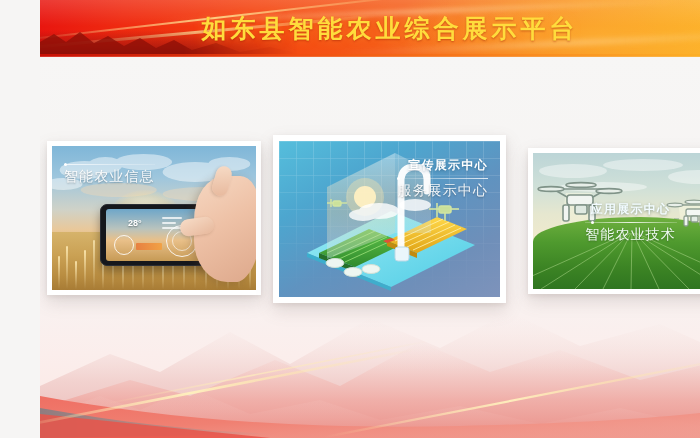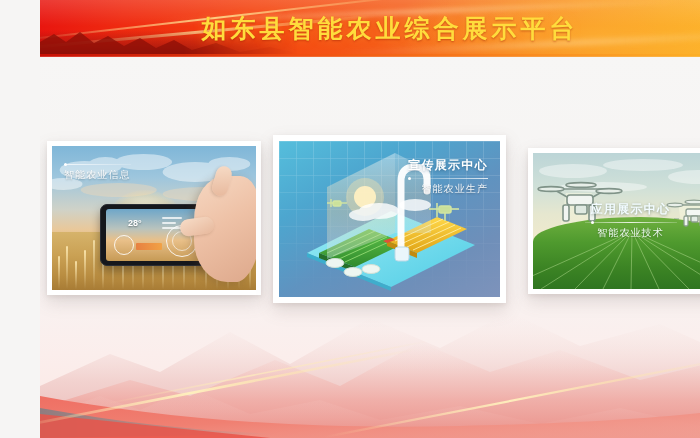--- a/index.html
+++ b/index.html
@@ -43,21 +43,21 @@
   
   .card{position:absolute;background:#fff;padding:5px;box-sizing:border-box;
     box-shadow:0 7px 16px rgba(120,100,95,.20),0 2px 5px rgba(120,100,95,.13);}
   .card-inner{position:relative;width:100%;height:100%;overflow:hidden;}
   .card-txt{position:absolute;z-index:6;}
   .ct-title{font-size:12px;font-weight:bold;color:#ffffff;letter-spacing:1.3px;
     text-shadow:0 1px 3px rgba(0,0,0,.35);white-space:nowrap;}
   .ct-rule{height:1px;margin:4px 0 3px 0;position:relative;
     background:linear-gradient(90deg,rgba(255,255,255,.75),rgba(255,255,255,.15));}
   .ct-rule .dot{position:absolute;left:0;top:-1.5px;width:3px;height:3px;border-radius:50%;background:#fff;}
-  .ct-sub{font-size:10px;color:rgba(255,255,255,.92);letter-spacing:1.1px;white-space:nowrap;
+  .ct-sub{font-size:14px;color:rgba(255,255,255,.92);letter-spacing:1.1px;white-space:nowrap;
     text-shadow:0 1px 2px rgba(0,0,0,.3);}
 
   
   #card1{left:7px;top:141px;width:214px;height:154px;}
   .c1-sky{position:absolute;inset:0;background:linear-gradient(180deg,#7fb6d8 0%,#9ec6dd 22%,#cfd2c8 44%,#e9c89a 58%,#d9ab6a 72%,#c2934f 100%);}
   .c1-clouds{position:absolute;left:0;top:4px;width:100%;height:62px;opacity:.85;}
   .c1-sun{position:absolute;left:58px;top:44px;width:70px;height:50px;border-radius:50%;
     background:radial-gradient(ellipse at center,rgba(255,248,220,.95),rgba(255,225,160,.35) 55%,rgba(255,210,140,0) 75%);}
   .c1-field{position:absolute;left:0;bottom:0;width:100%;height:58px;
     background:linear-gradient(180deg,#d6b36b 0%,#caa154 40%,#b98d41 75%,#a87c35 100%);}
@@ -318,21 +318,21 @@
           <rect x="160" y="65" width="12" height="7" rx="2" fill="#cfe49a"></rect>
           <line x1="166" y1="72" x2="166" y2="80"></line>
         </g>
       </svg>
 
       <div class="card-txt c2-txt">
         <div class="ct-title">宣传展示中心</div>
         <div class="ct-rule">
             <span class="dot"></span>
           </div>
-        <div class="ct-sub">智能农业生产</div>
+        <div class="ct-sub">服务展示中心</div>
       </div>
     </div>
   </div>
 
   <div class="card" id="card3">
     <div class="card-inner">
       <div class="c3-sky"></div>
       <svg style="position:absolute;left:0;top:0;width:100%;height:70px;opacity:.6" viewBox="0 0 195 70" preserveAspectRatio="none">
         <g fill="#ffffff" opacity=".7">
           <ellipse cx="40" cy="18" rx="34" ry="7"></ellipse>

